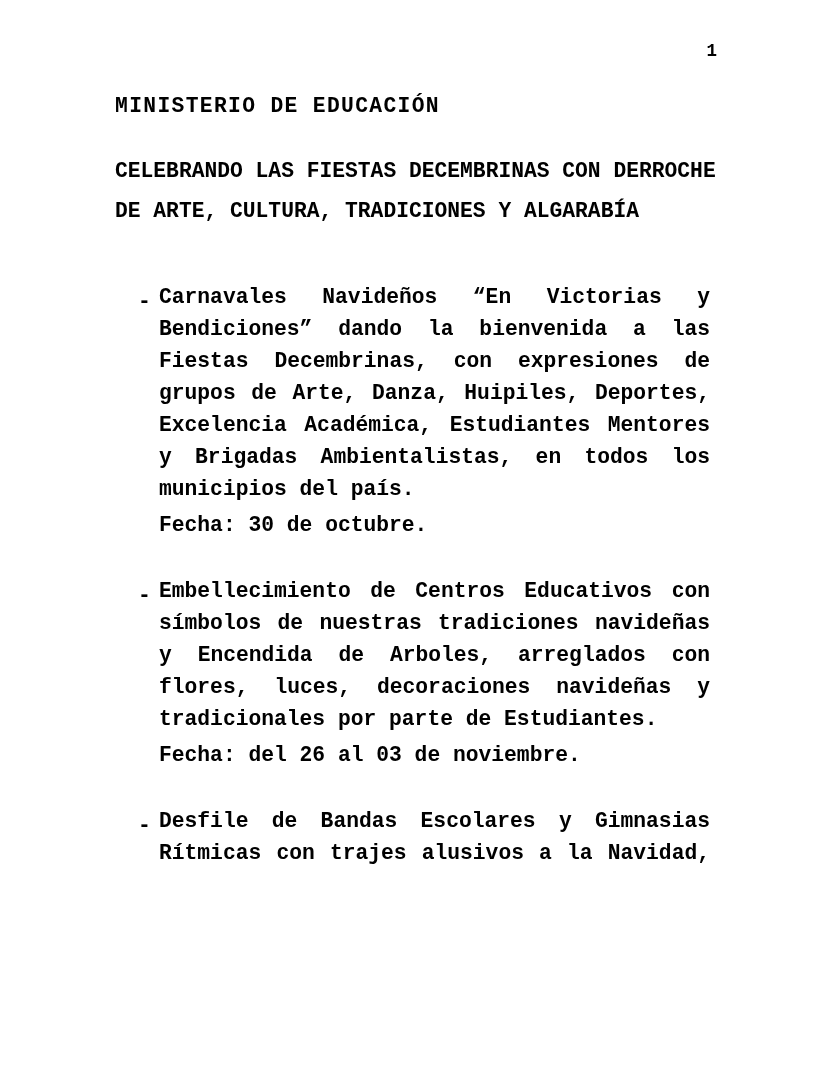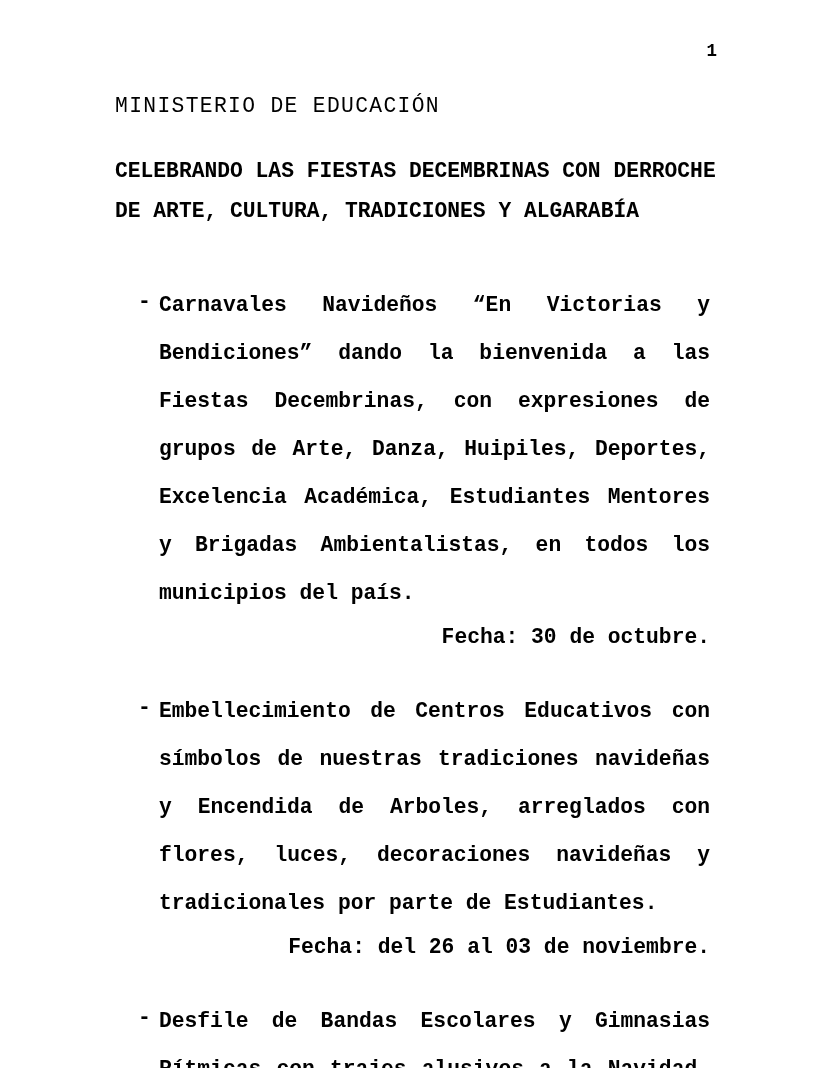--- a/index.html
+++ b/index.html
@@ -18,21 +18,21 @@
   }
   .page-num {
     margin: 40px 108px 0 0;
     text-align: right;
     font-size: 17.5px;
     line-height: 22px;
   }
   .doc-heading {
     margin: 24px 0 0 115px;
     font-size: 21.3px;
-    font-weight: 400;
+    font-weight: 700;
     letter-spacing: 1.35px;
     line-height: 40px;
     white-space: nowrap;
   }
   .doc-title {
     margin: 25px 0 0 115px;
     width: 615px;
     line-height: 40px;
   }
   ul.doc-list {
@@ -47,26 +47,26 @@
   ul.doc-list li + li { margin-top: 30px; }
   .dash {
     position: absolute;
     left: 0;
     top: 0;
     line-height: 40px;
   }
   .li-text {
     display: block;
     text-align: justify;
-    line-height: 48px;
+    line-height: 32px;
   }
   .li-text.continues { text-align-last: justify; }
   .li-fecha {
     display: block;
-    text-align: right;
+    text-align: left;
     line-height: 40px;
   }
 </style>
 </head>
 <body>
 
 <div class="page">
 
   <div class="page-num">1</div>
 

